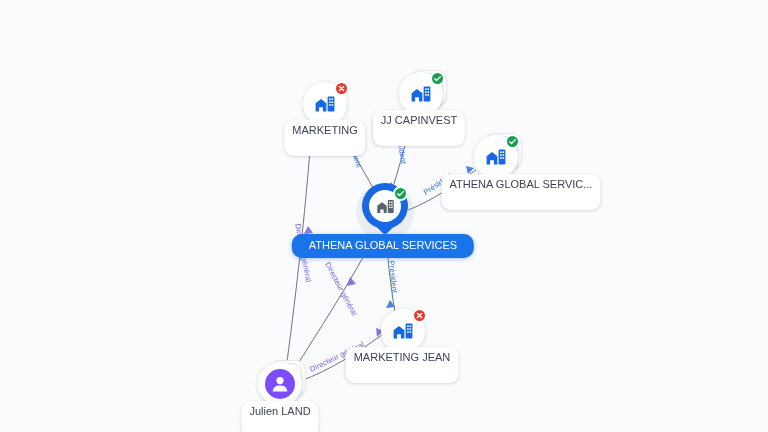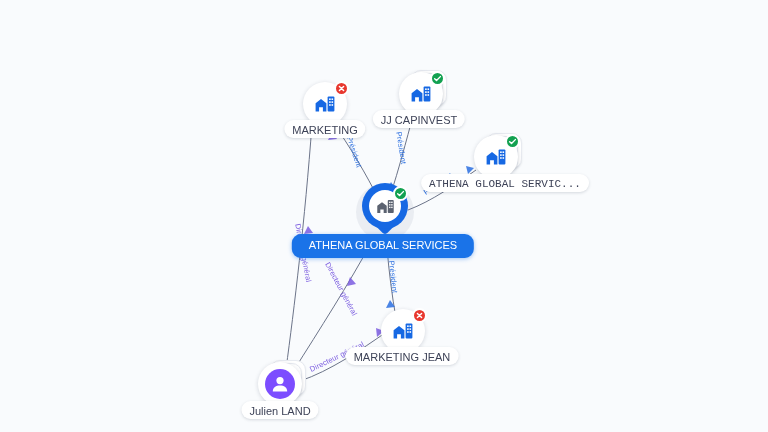--- a/index.html
+++ b/index.html
@@ -108,31 +108,32 @@
 
   
   .node-label {
     position:absolute;
     transform:translate(-50%,0);
     white-space:nowrap;
     background:#ffffff;
     color:#3d4257;
     font-size:11px;
     line-height:1;
-    padding:5px 8px 2px;
+    padding:5px 8px 20px;
     border-radius:9px;
     box-shadow:0 1px 3px rgba(35,45,70,.17);
     z-index:8;
   }
   .node-label.primary {
     background:#1a73e8;
     color:#ffffff;
     font-size:11px;
     padding:6px 17px 7px;
     box-shadow:0 1px 4px rgba(26,115,232,.40);
+    border-radius:10px;
   }
 
   
   .edge-label {
     position:absolute;
     transform-origin:center center;
     white-space:nowrap;
     font-size:7.5px;
     line-height:1;
     letter-spacing:.1px;
@@ -316,17 +317,17 @@
                 <path fill="#fff" d="M4.8 19.4c0-3.8 3.2-5.8 7.2-5.8s7.2 2 7.2 5.8z"></path>
               </svg>
             </span>
           </div>
         </div>
       </div>
     </div>
 
 <div class="node-label" style="left: 325px; top: 120px;">MARKETING</div>
     <div class="node-label" style="left: 419px; top: 110px;">JJ CAPINVEST</div>
-    <div class="node-label" style="left: 505px; top: 174px; font-family: Liberation Mono, monospace;">ATHENA GLOBAL SERVIC...</div>
+    <div class="node-label" style="left: 521px; top: 174px;">ATHENA GLOBAL SERVIC...</div>
     <div class="node-label primary" style="left: 383px; top: 234px;">ATHENA GLOBAL SERVICES</div>
     <div class="node-label" style="left: 402px; top: 347px;">MARKETING JEAN</div>
     <div class="node-label" style="left: 280px; top: 401px;">Julien LAND</div>
   </div>
 
 </body></html>

